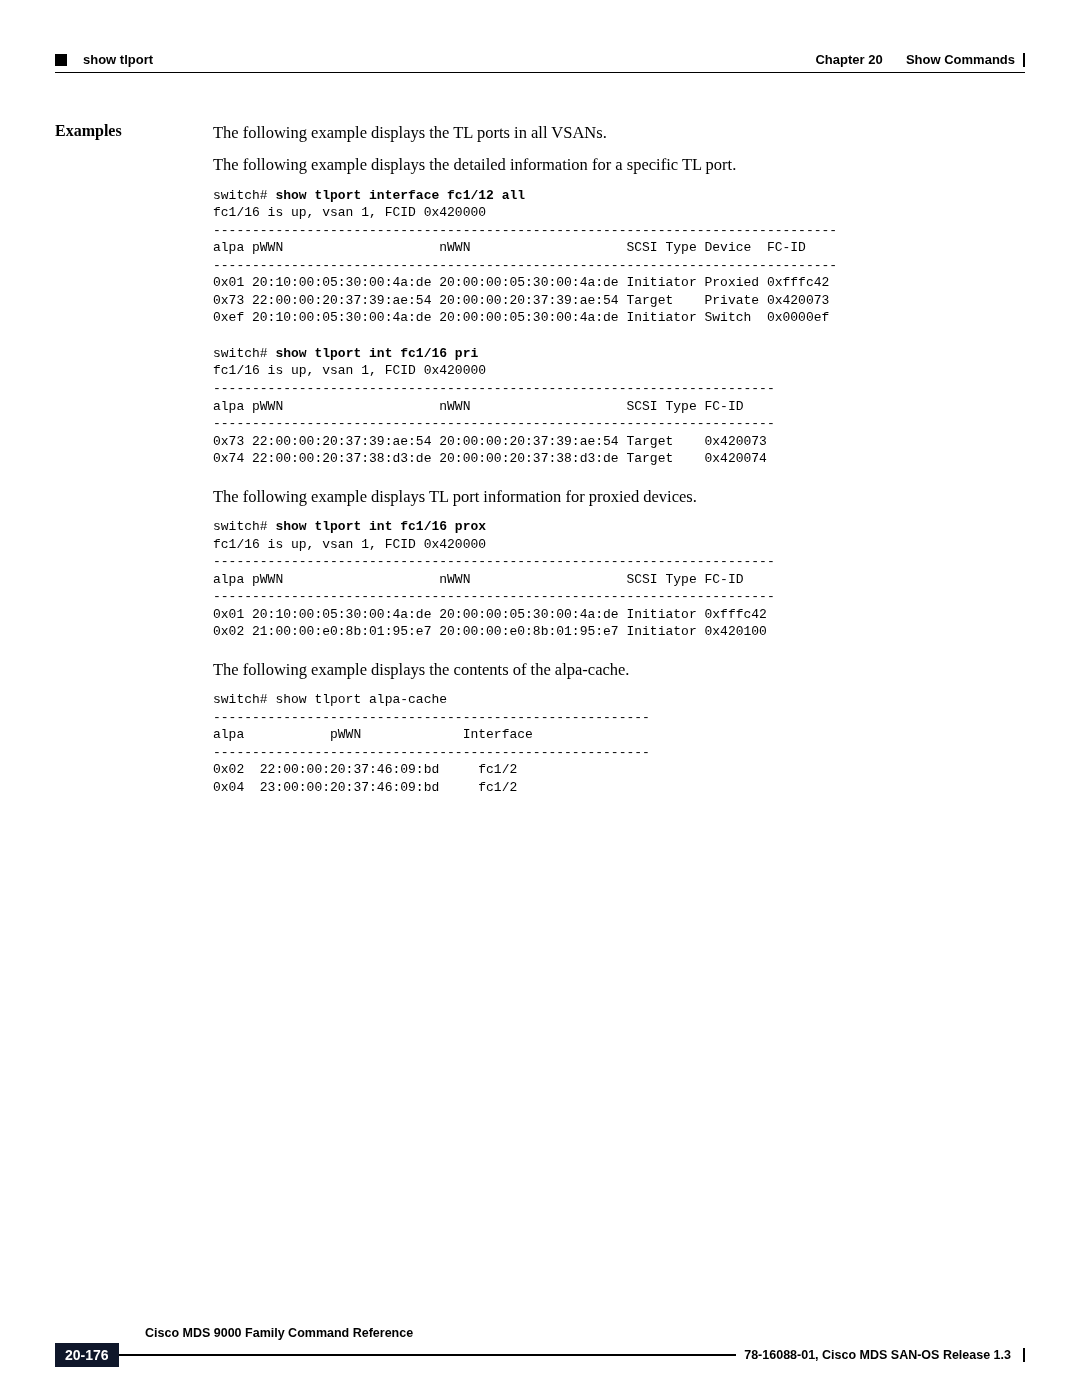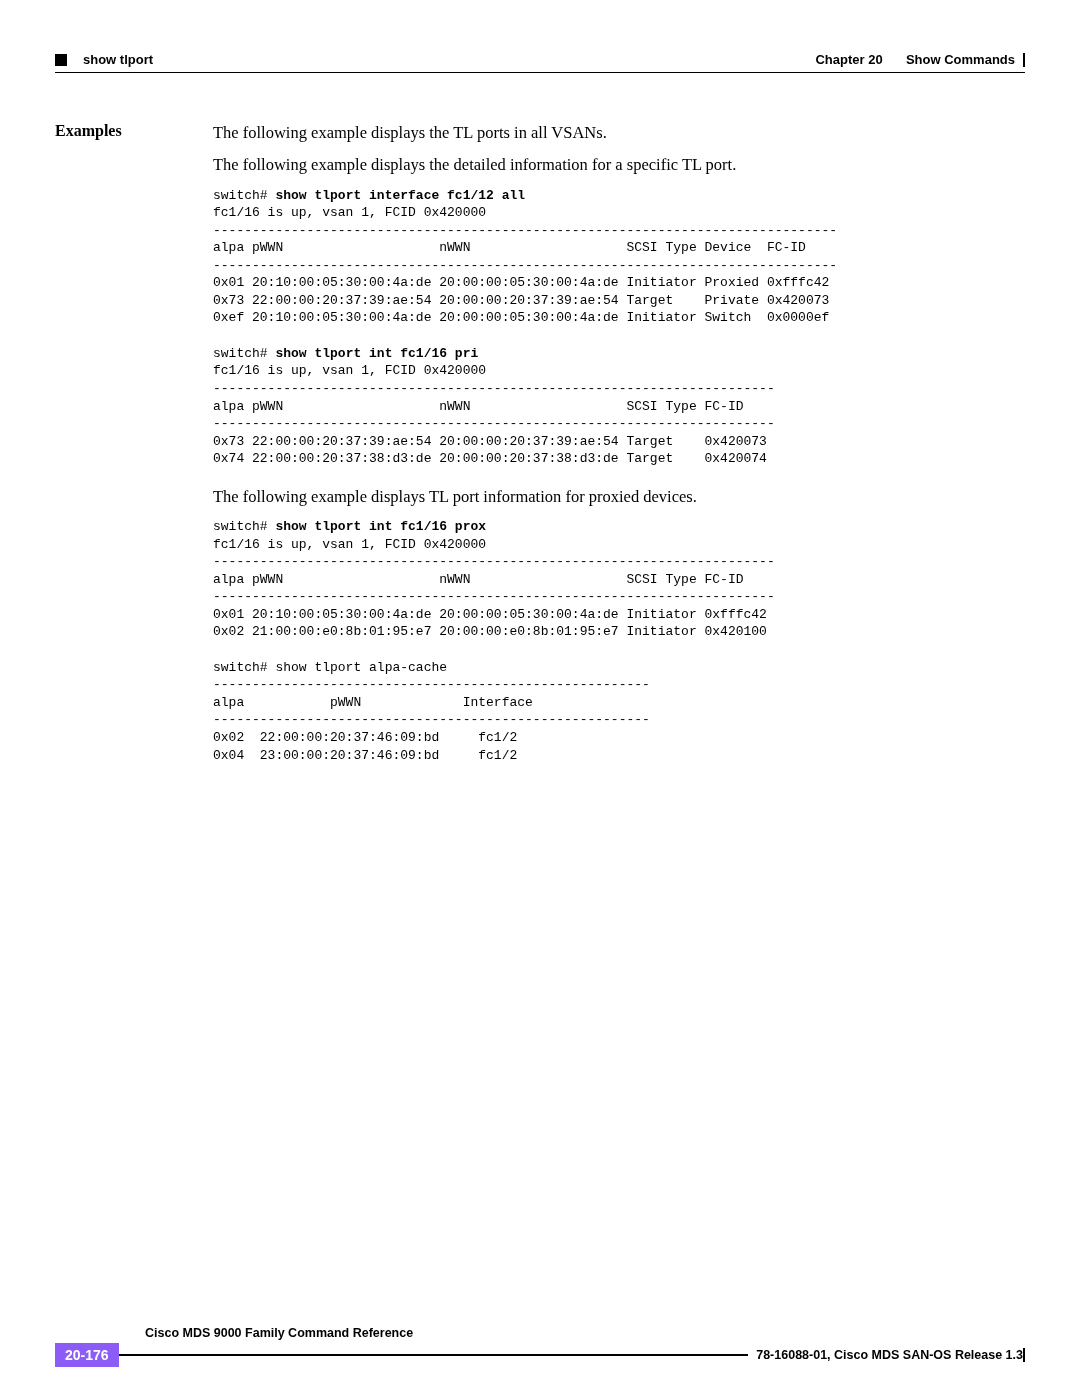--- a/index.html
+++ b/index.html
@@ -100,40 +100,40 @@
     text-align: left;
     padding-left: 90px;
     margin-bottom: 3px;
   }
   .footer-bar {
     display: flex;
     align-items: center;
     width: 100%;
   }
   .page-badge {
-    background: #8b5cf6;
+    background: #0f172a;
     color: #fff;
     font-family: Arial, Helvetica, sans-serif;
     font-weight: bold;
     font-size: 14px;
     padding: 4px 10px;
   }
   .footer-line {
     flex: 1;
     border-top: 2px solid #000;
     height: 0;
   }
   .footer-docid {
     font-family: Arial, Helvetica, sans-serif;
     font-weight: bold;
     font-size: 12.5px;
     margin-left: 8px;
     display: flex;
     align-items: center;
-    gap: 0;
+    gap: 12px;
   }
 </style>
 </head>
 <body>
 
 <div class="header">
   <div class="header-left">
     <span class="marker"></span>
     <span>show tlport</span>
   </div>
@@ -173,20 +173,21 @@
 
       <div class="desc">The following example displays TL port information for proxied devices.</div>
       <div class="codeblock"><span>switch# </span><span class="bold">show tlport int fc1/16 prox</span>
 <span>fc1/16 is up, vsan 1, FCID 0x420000
 ------------------------------------------------------------------------
 alpa pWWN                    nWWN                    SCSI Type FC-ID 
 ------------------------------------------------------------------------
 0x01 20:10:00:05:30:00:4a:de 20:00:00:05:30:00:4a:de Initiator 0xfffc42
 0x02 21:00:00:e0:8b:01:95:e7 20:00:00:e0:8b:01:95:e7 Initiator 0x420100</span></div>
 
+      <div class="desc">The following example displays the contents of the alpa-cache.</div>
       <div class="codeblock"><span>switch# show tlport alpa-cache
 --------------------------------------------------------
 alpa           pWWN             Interface
 --------------------------------------------------------
 0x02  22:00:00:20:37:46:09:bd     fc1/2
 0x04  23:00:00:20:37:46:09:bd     fc1/2</span></div>
 
     </div>
   </div>
 </div>

